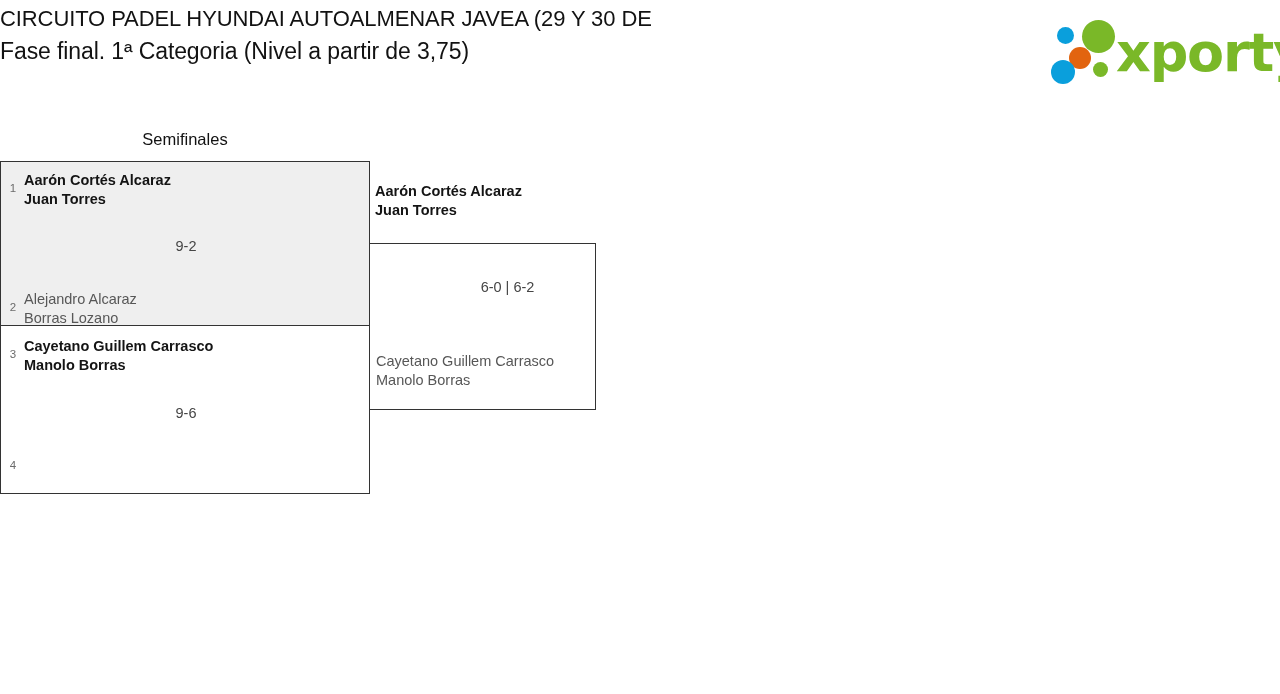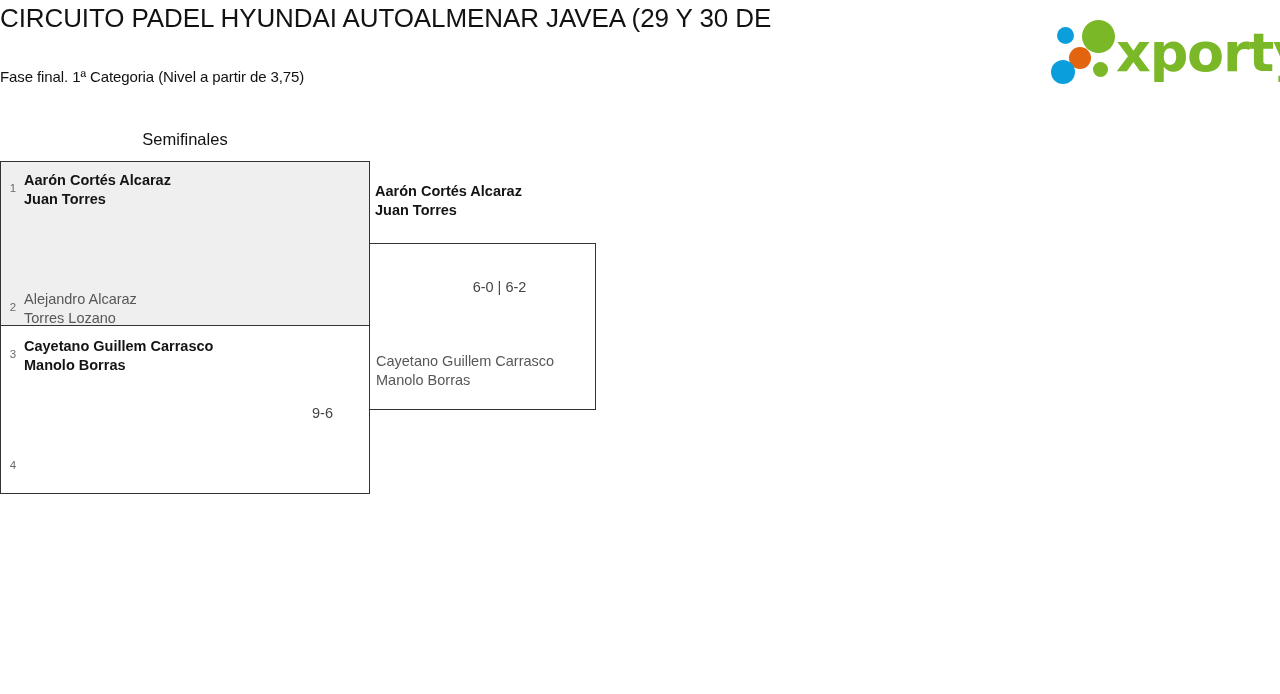--- a/index.html
+++ b/index.html
@@ -24,31 +24,30 @@
     width: 1280px;
     height: 110px;
   }
   #title-block {
     position: absolute;
     left: 0;
     top: 2px;
     width: 840px;
   }
   .title-line {
-    font-size: 26px;
+    font-size: 22px;
     line-height: 33px;
     font-weight: 400;
     color: #121212;
     letter-spacing: -0.1px;
     white-space: nowrap;
   }
   .title-line.sub {
-    font-size: 15px;
+    font-size: 23px;
     line-height: 33px;
-    margin-top: 25px;
   }
 
   
   #logo {
     position: absolute;
     left: 1048px;
     top: 18px;
     width: 228px;
     height: 72px;
   }
@@ -150,22 +149,22 @@
 
   .score {
     position: absolute;
     font-size: 14.5px;
     line-height: 18px;
     color: #454545;
     text-align: center;
     white-space: nowrap;
   }
   #sf1-score { left: 22px; top: 75px;  width: 326px; }
-  #sf2-score { left: 6px; top: 78px;  width: 326px; text-align: right; }
-  #final-score { left: 8px; top: 34px; width: 227px; padding-left: 8px; }
+  #sf2-score { left: 22px; top: 78px;  width: 326px; }
+  #final-score { left: 16px; top: 34px; width: 227px; padding-left: 8px; }
 
   
   #final-team-top {
     position: absolute;
     left: 375px;
     top: 182px;
     display: flex;
   }
   #final-team-bottom {
     position: absolute;
@@ -204,25 +203,26 @@
   <div class="round-header" id="round-header-semis">Semifinales</div>
 
   <div class="match" id="match-sf1">
     <div class="team winner" id="sf1-team-top">
       <span class="seed">1</span>
       <span class="players">
         <span class="p">Aarón Cortés Alcaraz</span>
         <span class="p">Juan Torres</span>
       </span>
     </div>
+    <div class="score" id="sf1-score">9-2</div>
     <div class="team loser" id="sf1-team-bottom">
       <span class="seed">2</span>
       <span class="players">
         <span class="p">Alejandro Alcaraz</span>
-        <span class="p">Torres Lozano</span>
+        <span class="p">Borras Lozano</span>
       </span>
     </div>
   </div>
 
   <div class="match" id="match-sf2">
     <div class="team winner" id="sf2-team-top">
       <span class="seed">3</span>
       <span class="players">
         <span class="p">Cayetano Guillem Carrasco</span>
         <span class="p">Manolo Borras</span>

